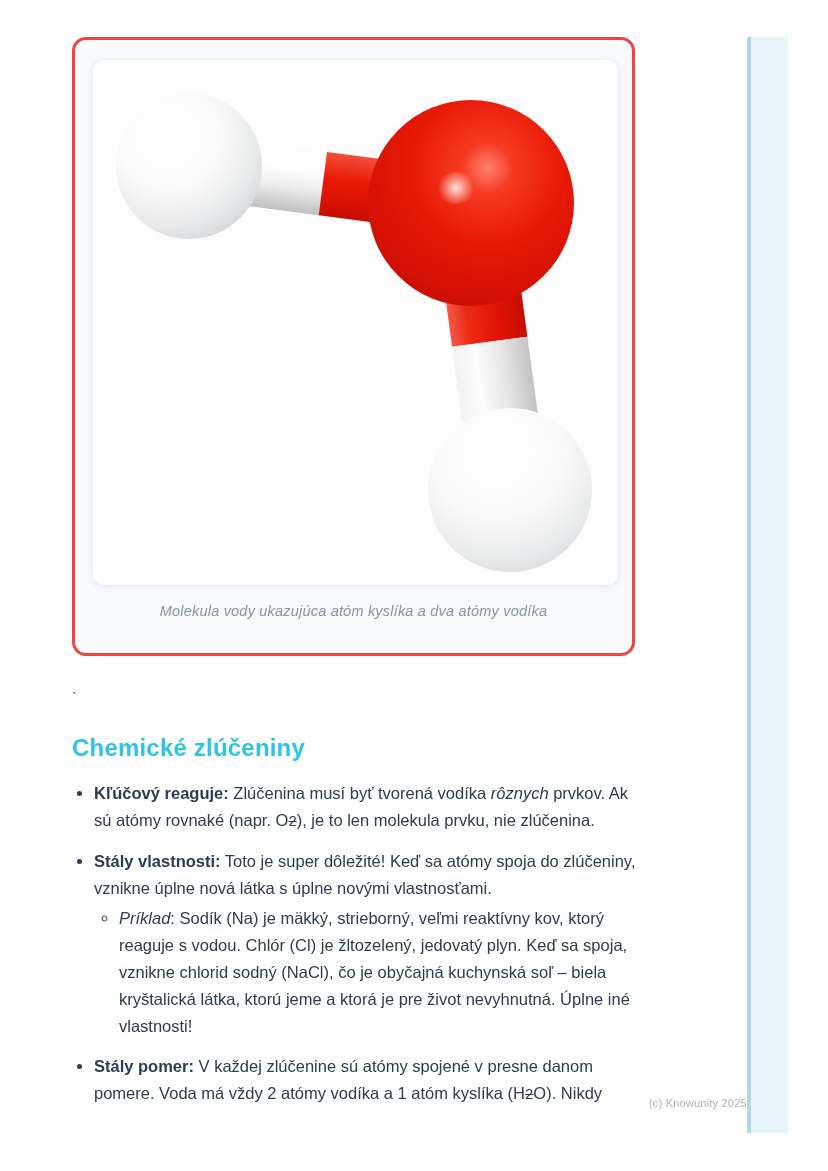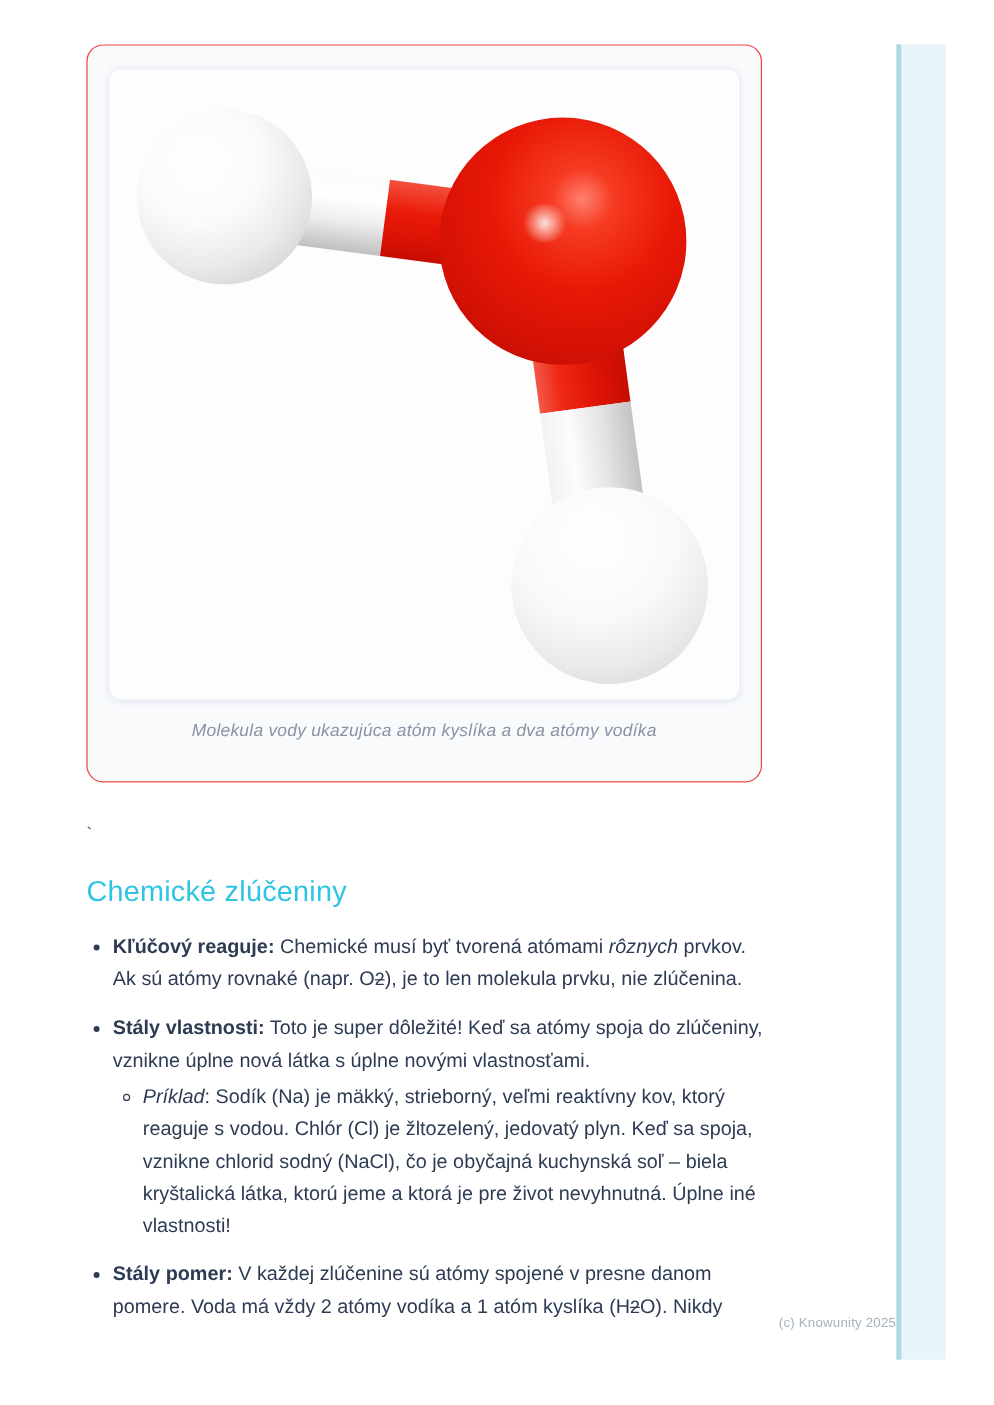--- a/index.html
+++ b/index.html
@@ -18,21 +18,21 @@
   }
   .copyright {
     position:absolute; left:649px; top:1097px; z-index:2;
     font-size:11px; color:#a7b1bc; letter-spacing:.2px; white-space:nowrap;
   }
 
   .content { position:absolute; left:72px; top:37px; width:563px; }
 
   
   .figure-card {
-    width:563px; background:#f8fafc; border:1px solid #ef4444;
+    width:563px; background:#f8fafc; border:3px solid #ef4444;
     border-radius:14px; padding:20px 18px 34px 18px;
   }
   .image-box {
     width:525px; height:525px; background:#fdfdfd; border-radius:10px;
     box-shadow:0 1px 6px rgba(110,130,160,0.18); position:relative; overflow:hidden;
   }
   .molecule { position:absolute; inset:0; }
   .bond { position:absolute; display:flex; }
   .bond-left {
     left:96px; top:74px; width:284px; height:64px;
@@ -76,21 +76,21 @@
     background:radial-gradient(circle at 42% 26%,#ffffff 0%,#f9f9f9 44%,#e9eaeb 70%,#d4d7d8 90%,#c8cbcc 100%);
   }
   figcaption {
     margin-top:18px; text-align:center; font-style:italic;
     font-size:14.5px; color:#8a93a3; letter-spacing:.2px;
   }
 
   .stray { margin:34px 0 0 0; font-size:14px; color:#3a4a63; height:18px; }
 
   .heading {
-    margin-top:24px; font-size:24px; line-height:32px; font-weight:400;
+    margin-top:24px; font-size:24px; line-height:32px; font-weight:700;
     color:#30c4e3; letter-spacing:.2px;
   }
 
   .bullets {
     margin-top:16px; padding-left:22px; width:566px;
     font-size:16.5px; line-height:27px; color:#2d3b54; list-style:disc;
   }
   .bullets > li { margin-bottom:13px; }
   .bullets .lead { font-weight:700; }
   .bullets em { font-style:italic;margin-top:12px; }
@@ -127,21 +127,21 @@
       </div>
       <figcaption>Molekula vody ukazujúca atóm kyslíka a dva atómy vodíka</figcaption>
     </figure>
 
     <p class="stray">`</p>
 
     <h2 class="heading">Chemické zlúčeniny</h2>
 
     <ul class="bullets">
 
-      <li><span class="lead">Kľúčový reaguje:</span><span> Chemické musí byť tvorená atómami </span><em>rôznych</em><span> prvkov. Ak sú atómy rovnaké (napr. O</span><s>2</s><span>), je to len molekula prvku, nie zlúčenina.</span></li>
+      <li><span class="lead">Kľúčový reaguje:</span><span> Zlúčenina musí byť tvorená vodíka </span><em>rôznych</em><span> prvkov. Ak sú atómy rovnaké (napr. O</span><s>2</s><span>), je to len molekula prvku, nie zlúčenina.</span></li>
 
       <li><span class="lead">Stály vlastnosti:</span><span> Toto je super dôležité! Keď sa atómy spoja do zlúčeniny, vznikne úplne nová látka s úplne novými vlastnosťami.</span>
         <ul class="sub">
           <li><em>Príklad</em><span>: Sodík (Na) je mäkký, strieborný, veľmi reaktívny kov, ktorý reaguje s vodou. Chlór (Cl) je žltozelený, jedovatý plyn. Keď sa spoja, vznikne chlorid sodný (NaCl), čo je obyčajná kuchynská soľ – biela kryštalická látka, ktorú jeme a ktorá je pre život nevyhnutná. Úplne iné vlastnosti!</span></li>
         </ul>
       </li>
 
       <li><span class="lead">Stály pomer:</span><span> V každej zlúčenine sú atómy spojené v presne danom pomere. Voda má vždy 2 atómy vodíka a 1 atóm kyslíka (H</span><s>2</s><span>O). Nikdy</span></li>
 
     </ul>

